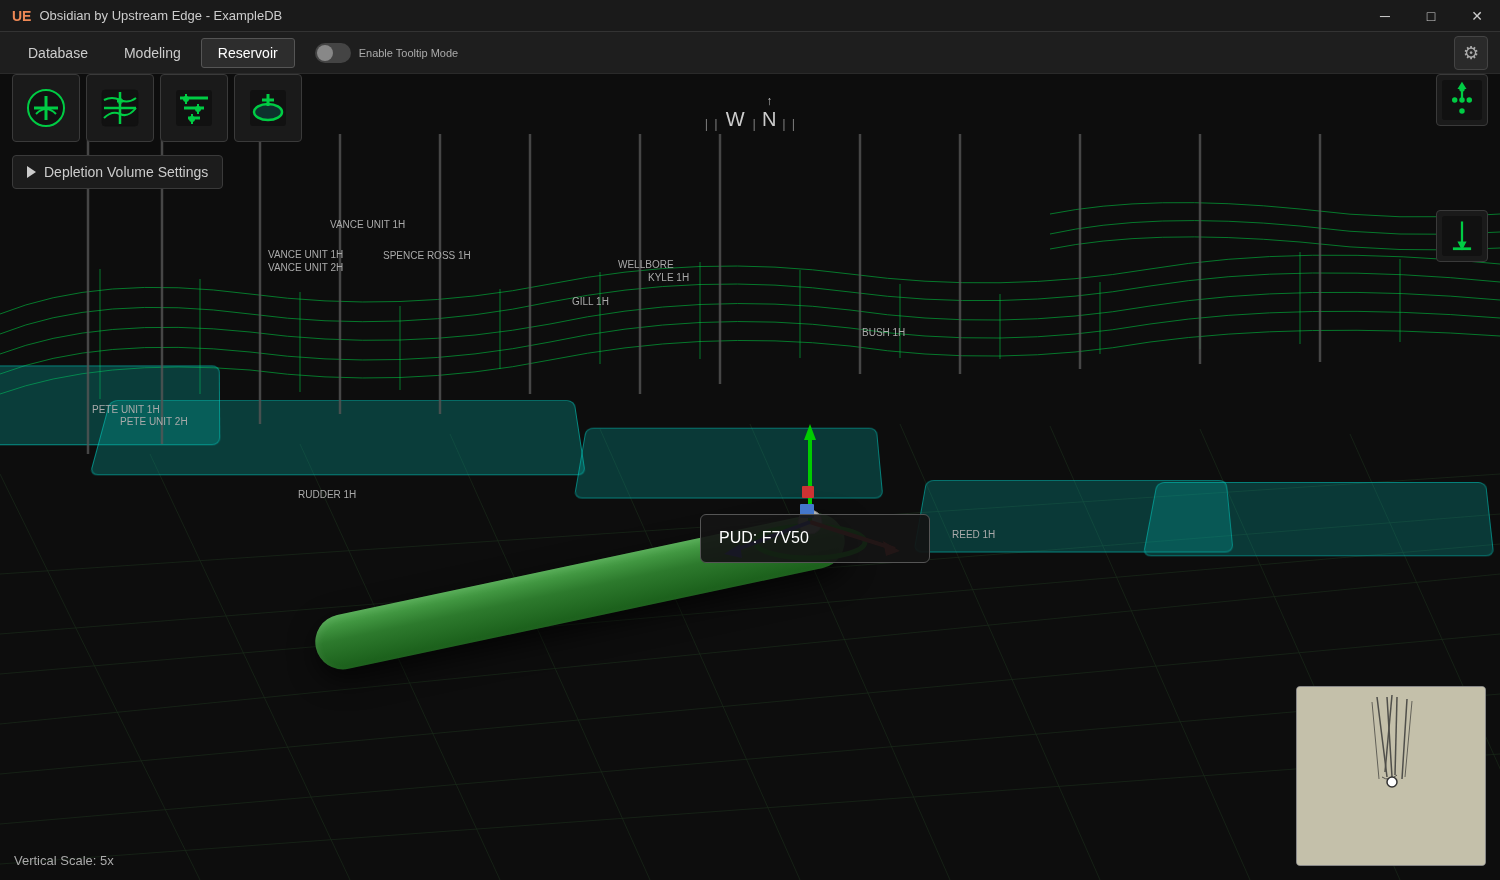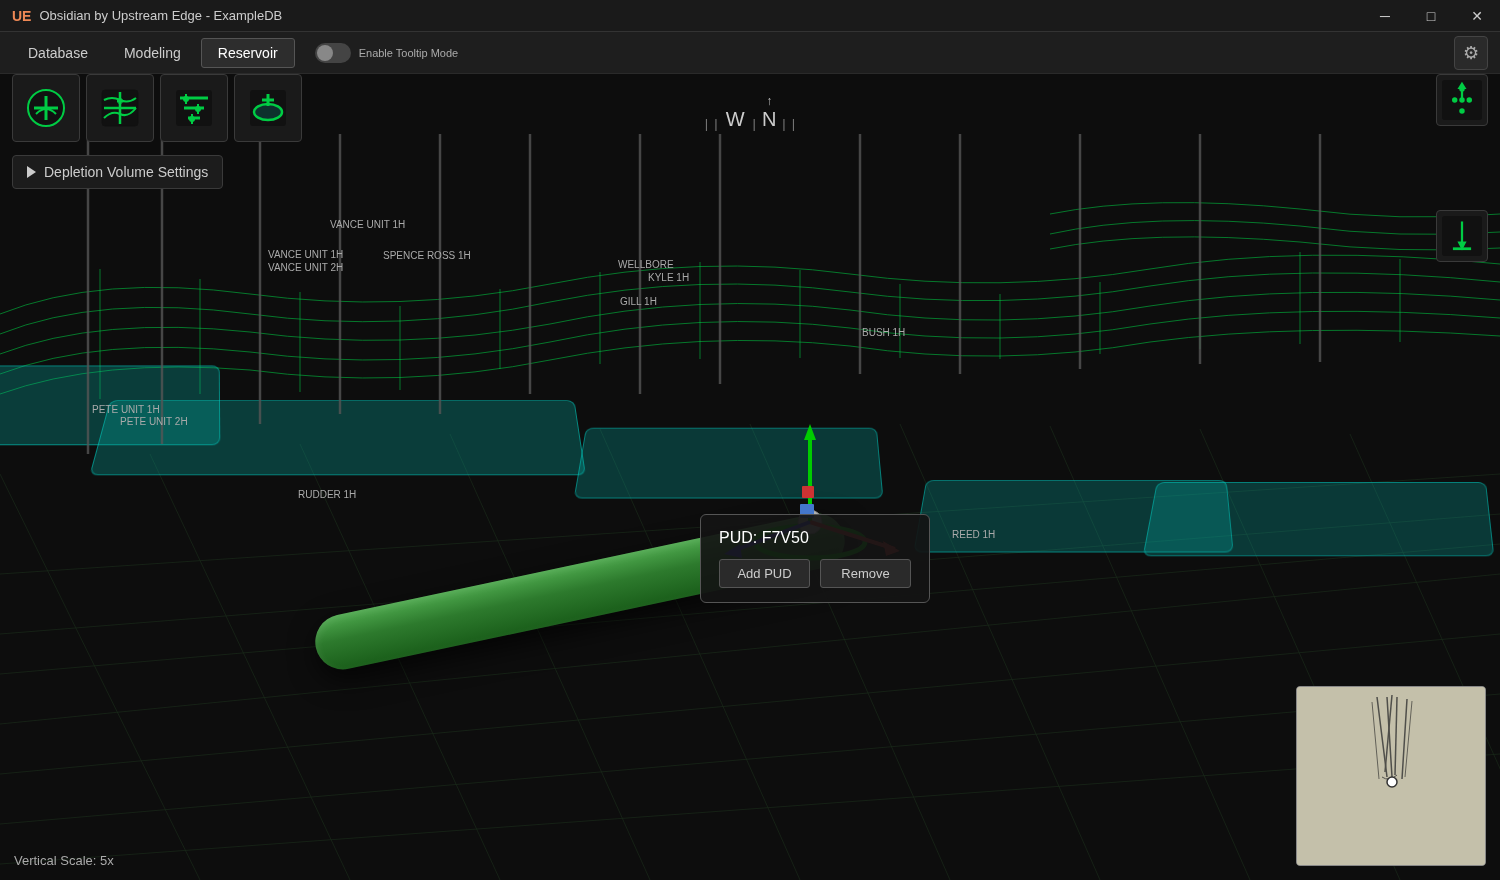--- a/index.html
+++ b/index.html
@@ -485,33 +485,29 @@
     <rect x="82" y="72" width="12" height="12" fill="#cc3333" rx="1"></rect>
     <rect x="80" y="90" width="14" height="14" fill="#4477cc" rx="1"></rect>
   </svg>
 
   <div class="well-label" style="left:330px;top:145px;">VANCE UNIT 1H</div>
   <div class="well-label" style="left:268px;top:175px;">VANCE UNIT 1H</div>
   <div class="well-label" style="left:268px;top:188px;">VANCE UNIT 2H</div>
   <div class="well-label" style="left:383px;top:176px;">SPENCE ROSS 1H</div>
   <div class="well-label" style="left:618px;top:185px;">WELLBORE</div>
   <div class="well-label" style="left:648px;top:198px;">KYLE 1H</div>
-  <div class="well-label" style="left:572px;top:222px;margin-left:48px;">GILL 1H</div>
+  <div class="well-label" style="left:572px;top:222px;">GILL 1H</div>
   <div class="well-label" style="left:862px;top:253px;">BUSH 1H</div>
   <div class="well-label" style="left:92px;top:330px;">PETE UNIT 1H</div>
   <div class="well-label" style="left:120px;top:342px;">PETE UNIT 2H</div>
   <div class="well-label" style="left:298px;top:415px;">RUDDER 1H</div>
   <div class="well-label" style="left:952px;top:455px;">REED 1H</div>
 
   <div id="pud-tooltip">
     <div class="pud-title">PUD:  F7V50</div>
-    <div class="pud-actions">
-      <div class="pud-btn">Add PUD</div>
-      <div class="pud-btn">Remove</div>
-    </div>
   </div>
 
   <div id="vert-scale">Vertical Scale: 5x</div>
 
   <div id="minimap">
     <div id="minimap-inner">
       <svg width="190" height="180" xmlns="http://www.w3.org/2000/svg">
         <rect width="190" height="180" fill="#c4c0aa"></rect>
 
         <g stroke="#333" stroke-width="1.5" fill="none" opacity="0.8">

